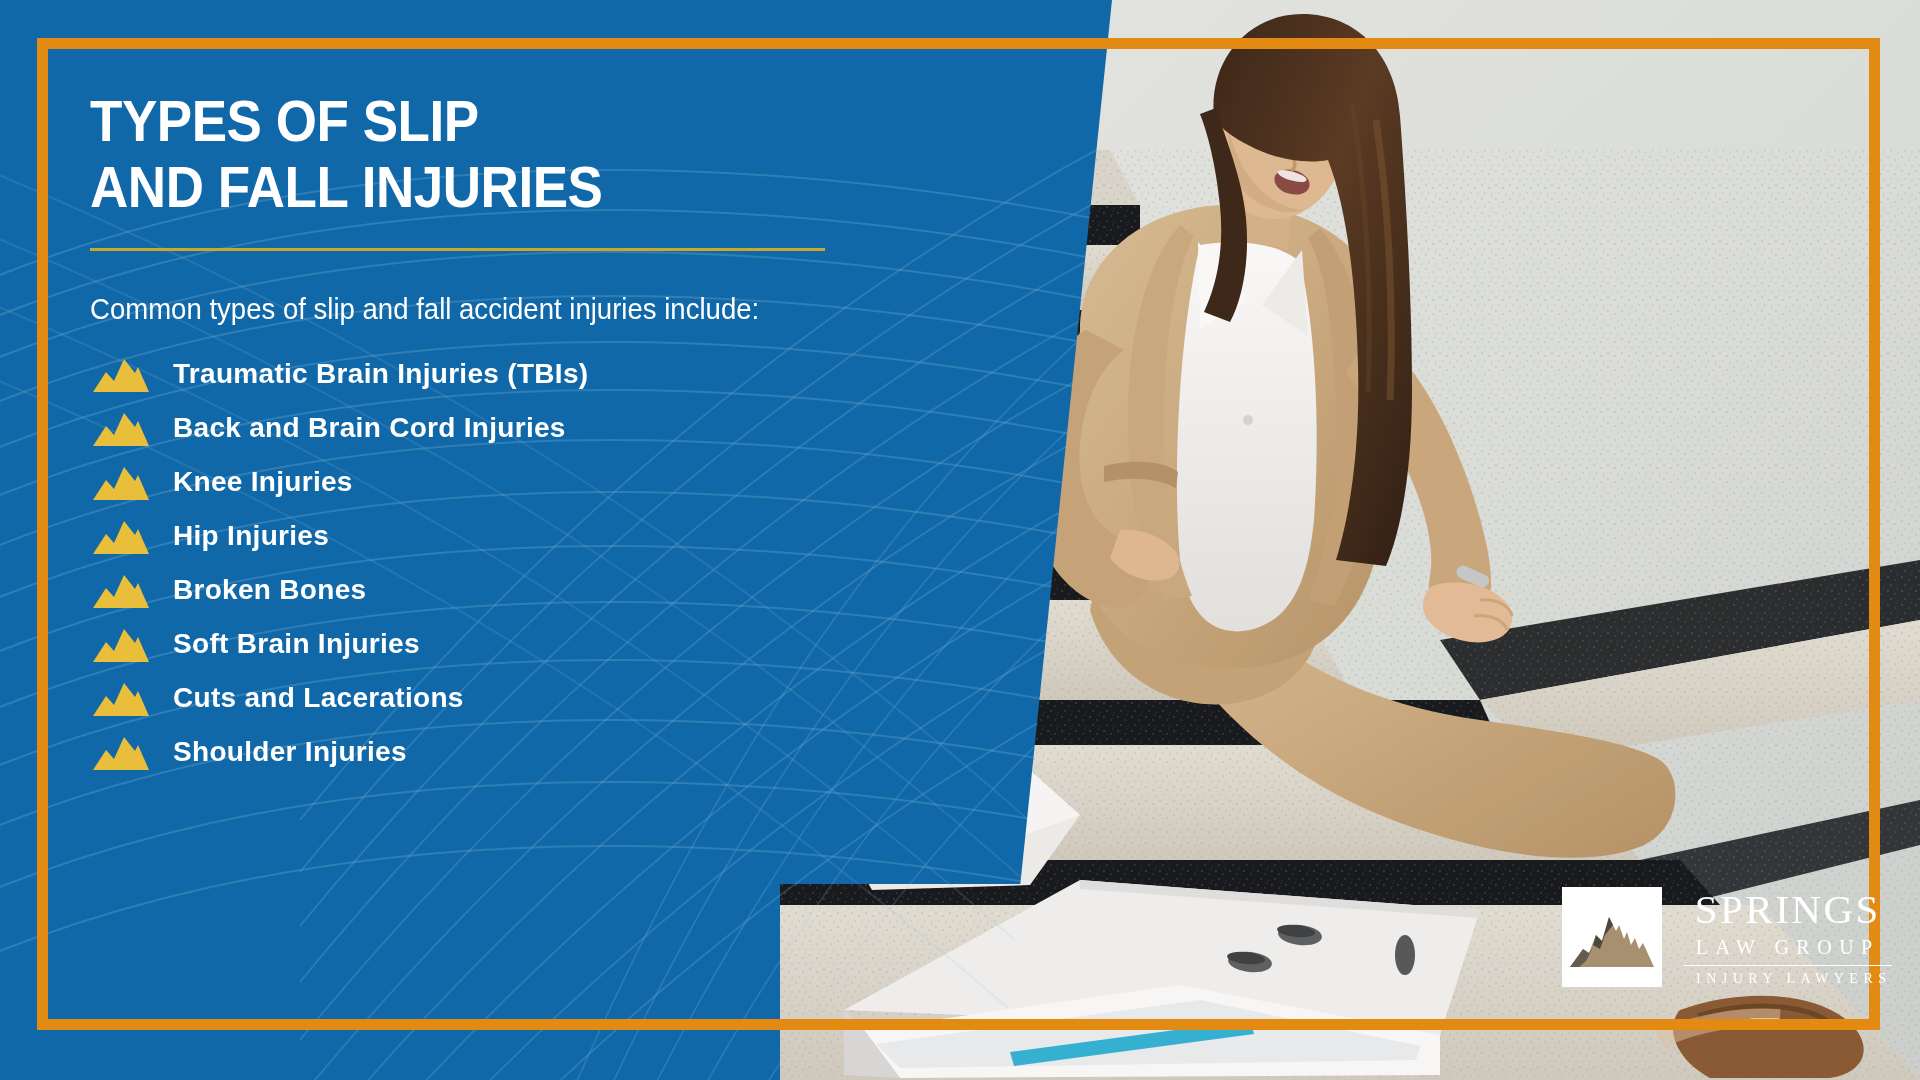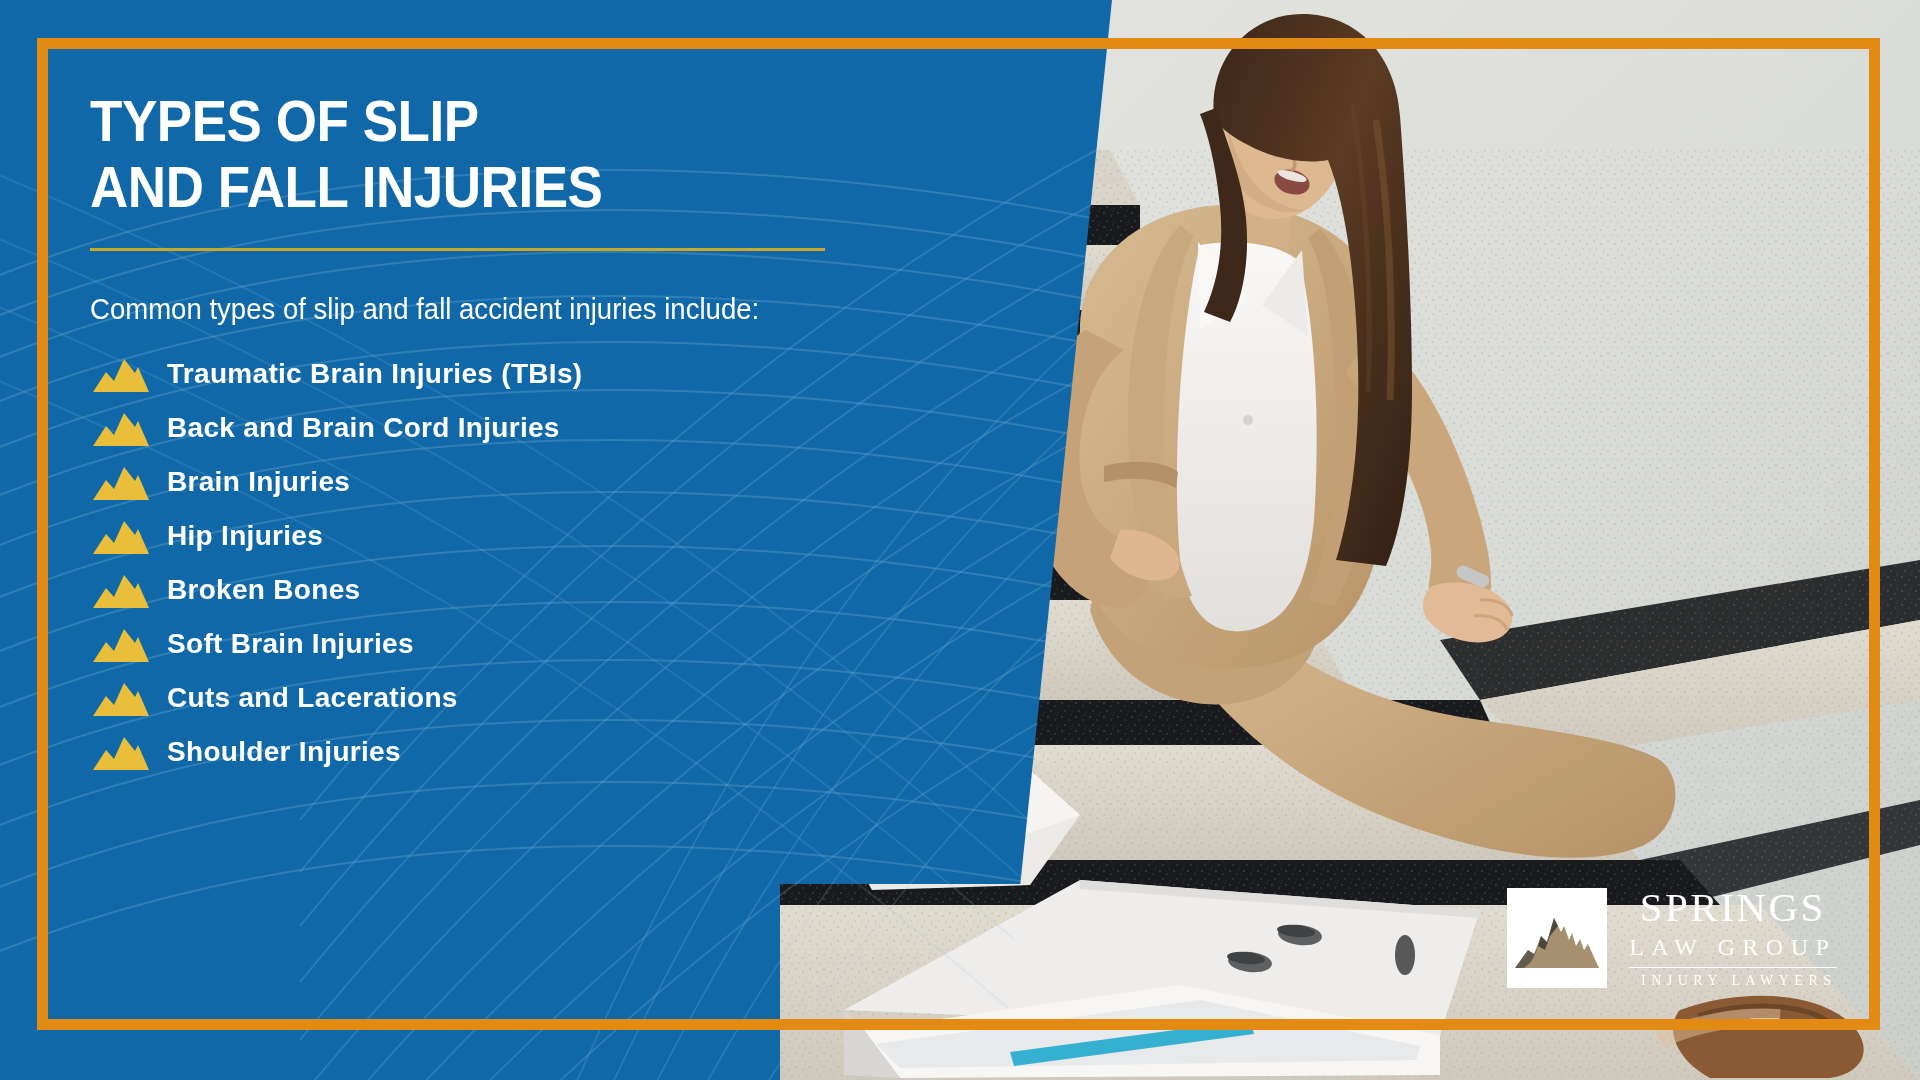--- a/index.html
+++ b/index.html
@@ -66,39 +66,39 @@
     display:flex; align-items:center;
     height:54px;
   }
   .bullet-icon { width:62px; flex:0 0 62px; display:flex; align-items:flex-end; justify-content:center; }
   .bullet-icon svg { display:block; }
   .item-label {
     color:#ffffff;
     font-weight:bold;
     font-size:28px;
     letter-spacing:0.3px;
-    margin-left:15px;
+    margin-left:21px;
     white-space:nowrap;
   }
 
   
-  .logo { position:absolute; left:1507px; top:887px; display:flex; align-items:center; }
+  .logo { position:absolute; left:1562px; top:887px; display:flex; align-items:center; }
   .logo-mark {
     width:100px; height:100px; background:#ffffff;
     display:flex; align-items:center; justify-content:center;
   }
   .logo-text {
     margin-left:22px;
     color:#ffffff;
     font-family:"Liberation Serif", serif;
     text-align:center;
     line-height:1;
   }
   .logo-name { font-size:41px; letter-spacing:2.5px; }
-  .logo-sub  { font-size:24px; letter-spacing:7.5px; margin-top:7px; }
+  .logo-sub  { font-size:20px; letter-spacing:7.5px; margin-top:7px; }
   .logo-rule { height:1px; background:#ffffff; margin:8px 0 6px 0; }
   .logo-tag  { font-size:14px; letter-spacing:5.5px;margin-left:12px; }
 </style>
 </head>
 <body>
 
 <div id="stage">
 
   <div class="photo">
     <svg class="photo-svg" viewBox="0 0 1140 1080" preserveAspectRatio="xMidYMid slice">
@@ -348,21 +348,21 @@
           </span>
           <span class="item-label">Back and Brain Cord Injuries</span>
         </div>
 
         <div class="list-item">
           <span class="bullet-icon">
             <svg width="60" height="38" viewBox="0 0 60 38">
                 <path d="M2,37 L15,17 L23,26 L33,4 L44,18 L47,12 L58,37 Z" fill="#e8be3a"></path>
               </svg>
           </span>
-          <span class="item-label">Brain Injuries</span>
+          <span class="item-label">Knee Injuries</span>
         </div>
 
         <div class="list-item">
           <span class="bullet-icon">
             <svg width="60" height="38" viewBox="0 0 60 38">
                 <path d="M2,37 L15,17 L23,26 L33,4 L44,18 L47,12 L58,37 Z" fill="#e8be3a"></path>
               </svg>
           </span>
           <span class="item-label">Hip Injuries</span>
         </div>

